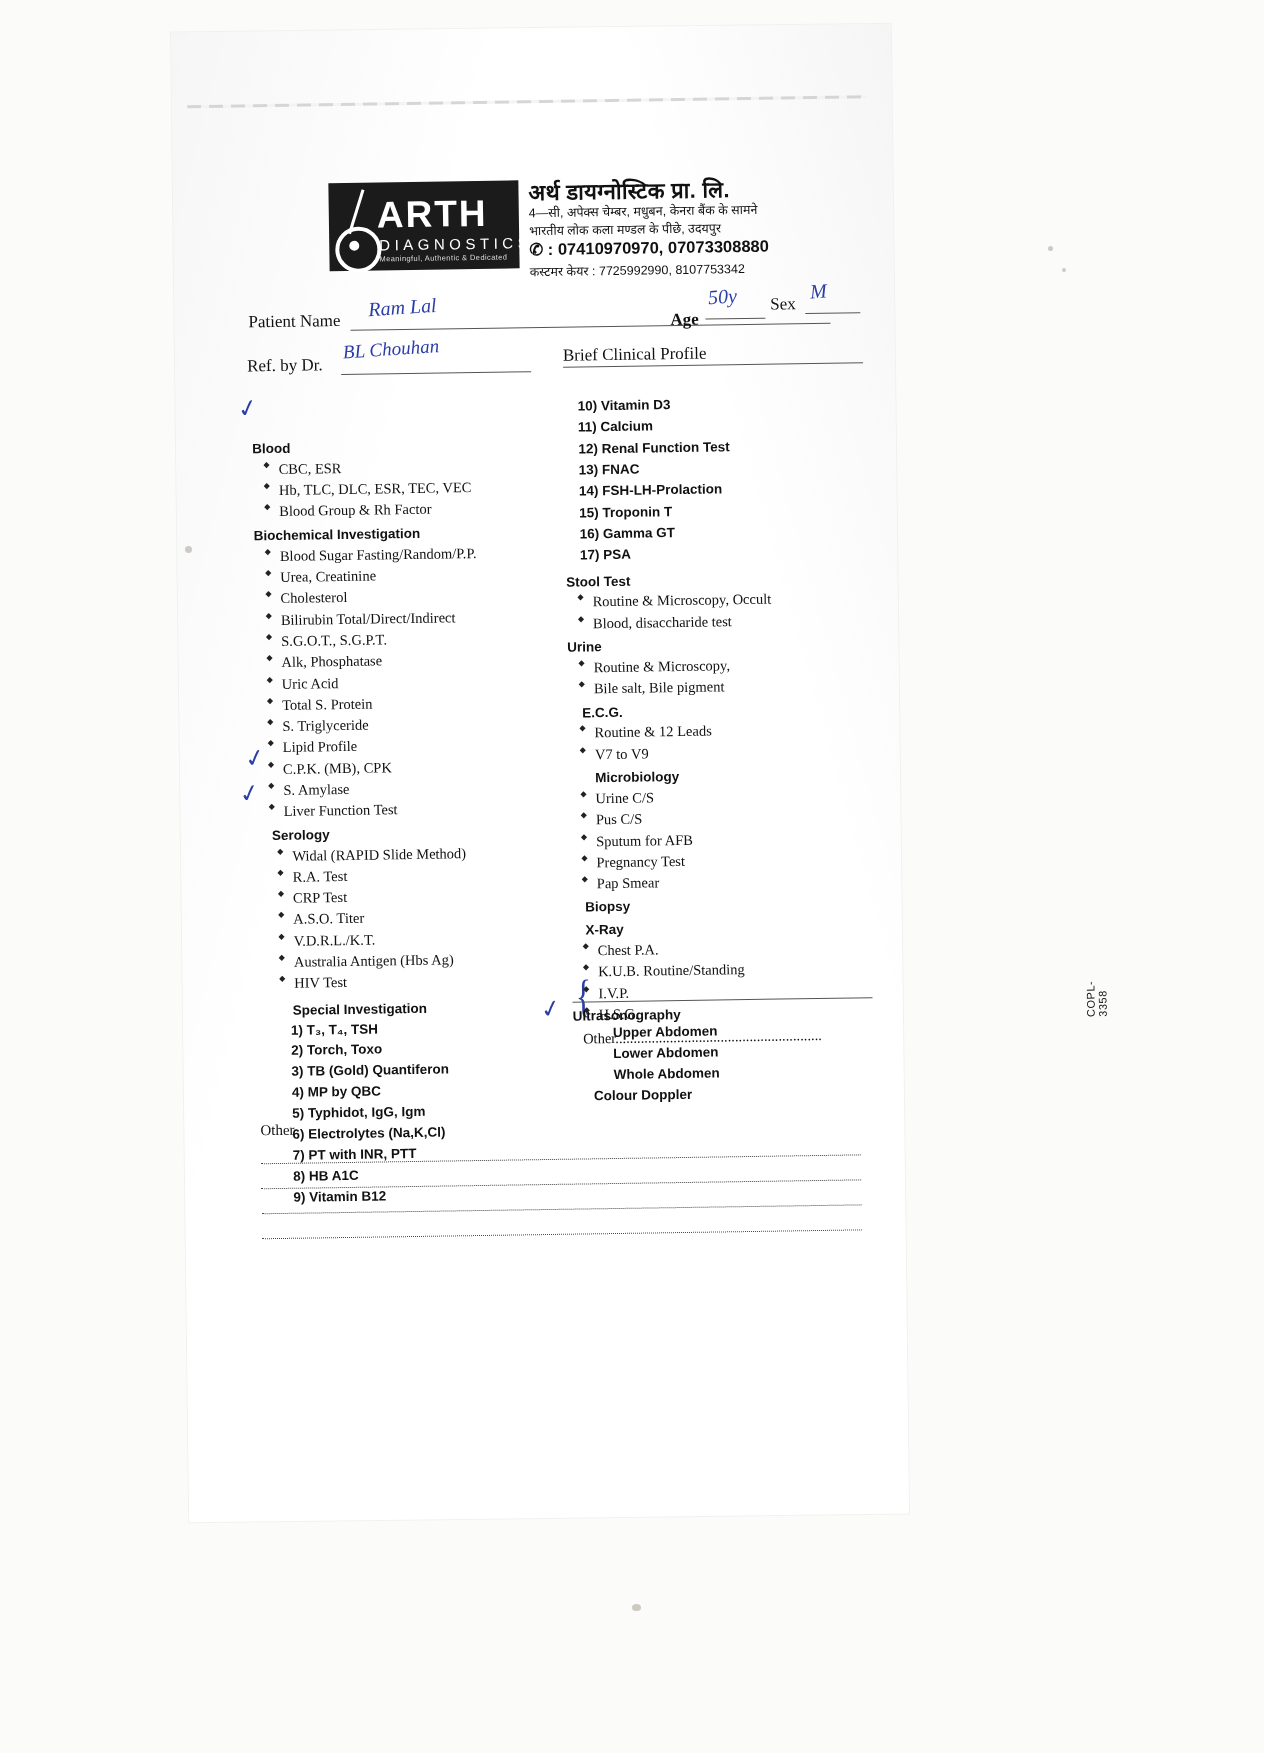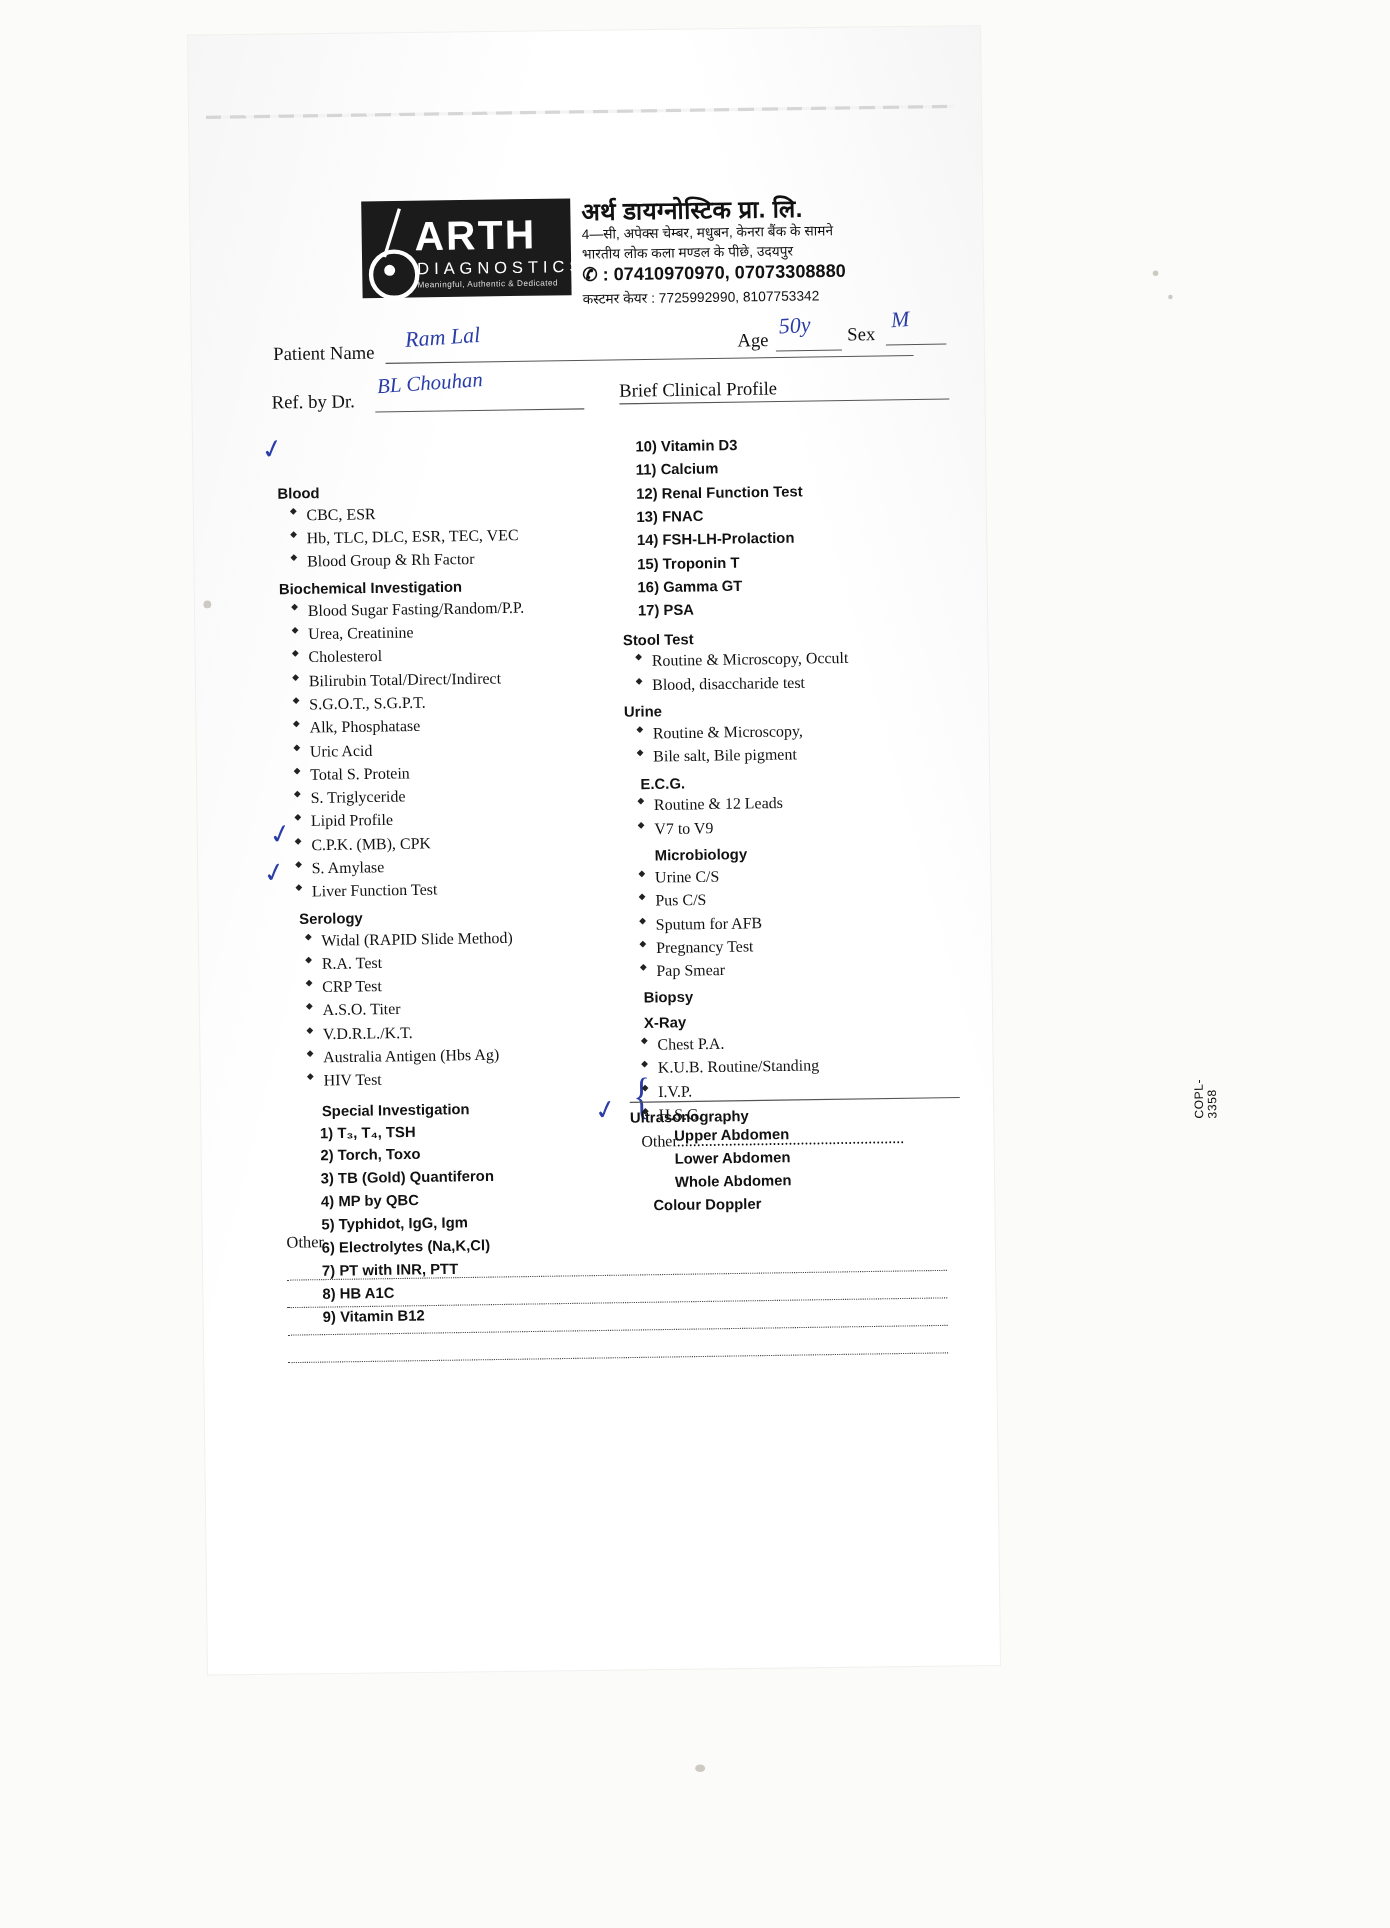--- a/index.html
+++ b/index.html
@@ -177,21 +177,21 @@
     <div class="addr1">4—सी, अपेक्स चेम्बर, मधुबन, केनरा बैंक के सामने</div>
     <div class="addr2">भारतीय लोक कला मण्डल के पीछे, उदयपुर</div>
     <div class="phone">✆ : 07410970970, 07073308880</div>
     <div class="care">कस्टमर केयर : 7725992990, 8107753342</div>
   </div>
 
   <div class="fieldrow" style="left:58px;top:268px;">Patient Name</div>
   <div class="fline" style="left:160px;top:286px;width:480px;"></div>
   <div class="hand" style="left:178px;top:254px;">Ram Lal</div>
 
-  <div class="fieldrow" style="left:480px;top:262px;">Age</div>
+  <div class="fieldrow" style="left:480px;top:272px;font-weight:bold;">Age</div>
   <div class="fline" style="left:515px;top:280px;width:60px;"></div>
   <div class="hand" style="left:518px;top:248px;">50y</div>
 
   <div class="fieldrow" style="left:580px;top:258px;">Sex</div>
   <div class="fline" style="left:615px;top:276px;width:55px;"></div>
   <div class="hand" style="left:620px;top:244px;">M</div>
 
   <div class="fieldrow" style="left:56px;top:312px;">Ref. by Dr.</div>
   <div class="fline" style="left:150px;top:330px;width:190px;"></div>
   <div class="hand" style="left:152px;top:296px;font-size:19px;">BL Chouhan</div>

